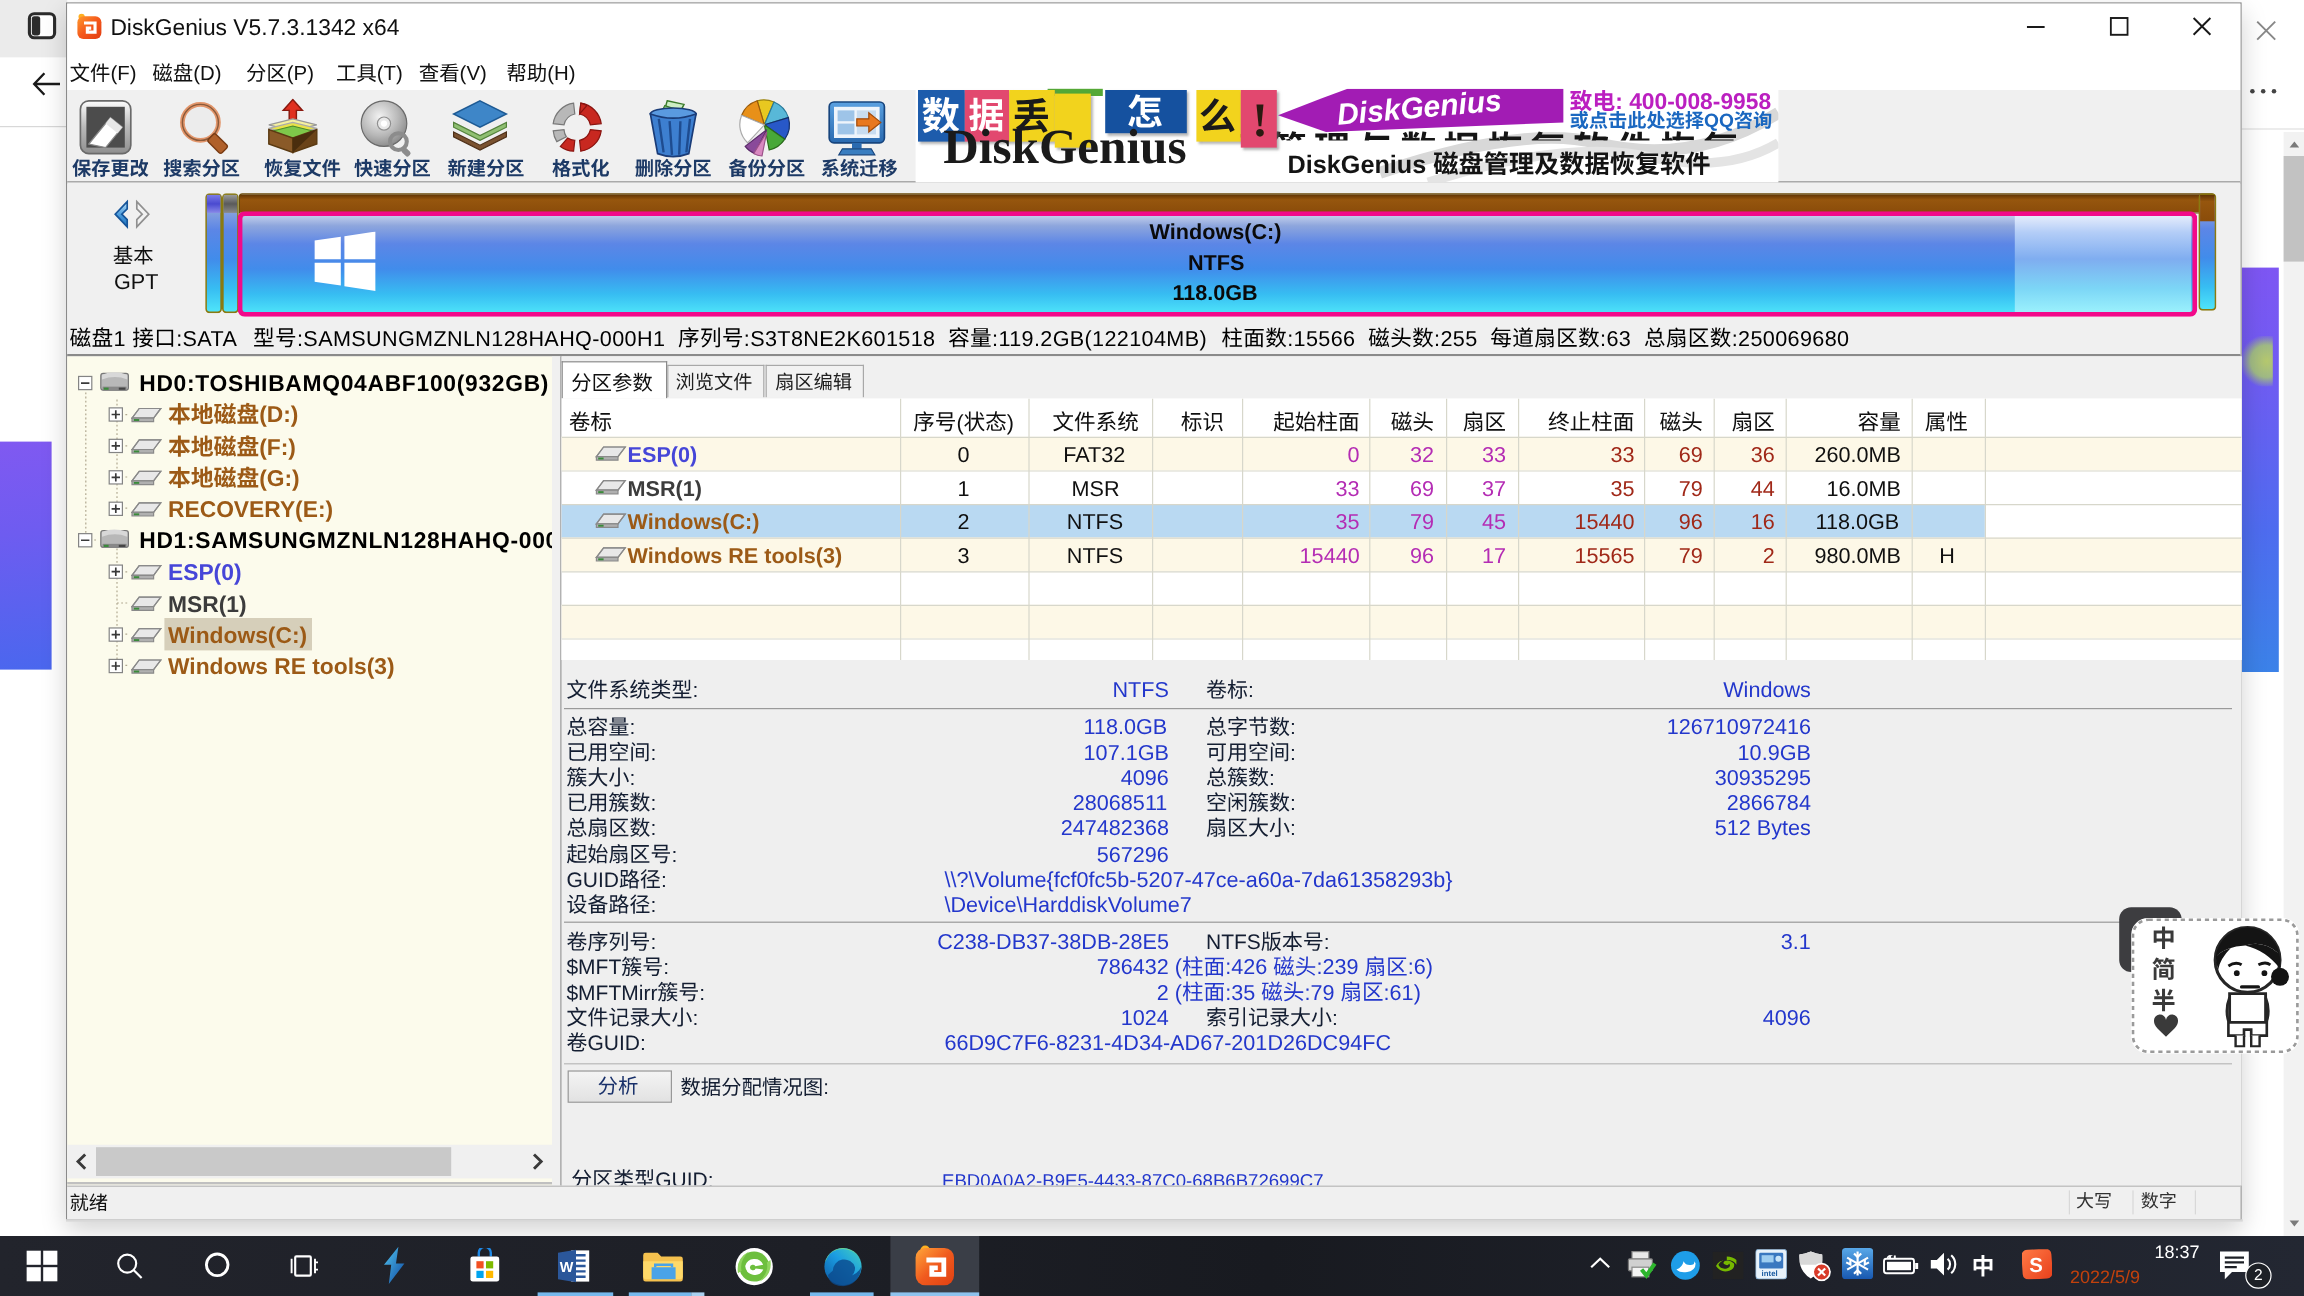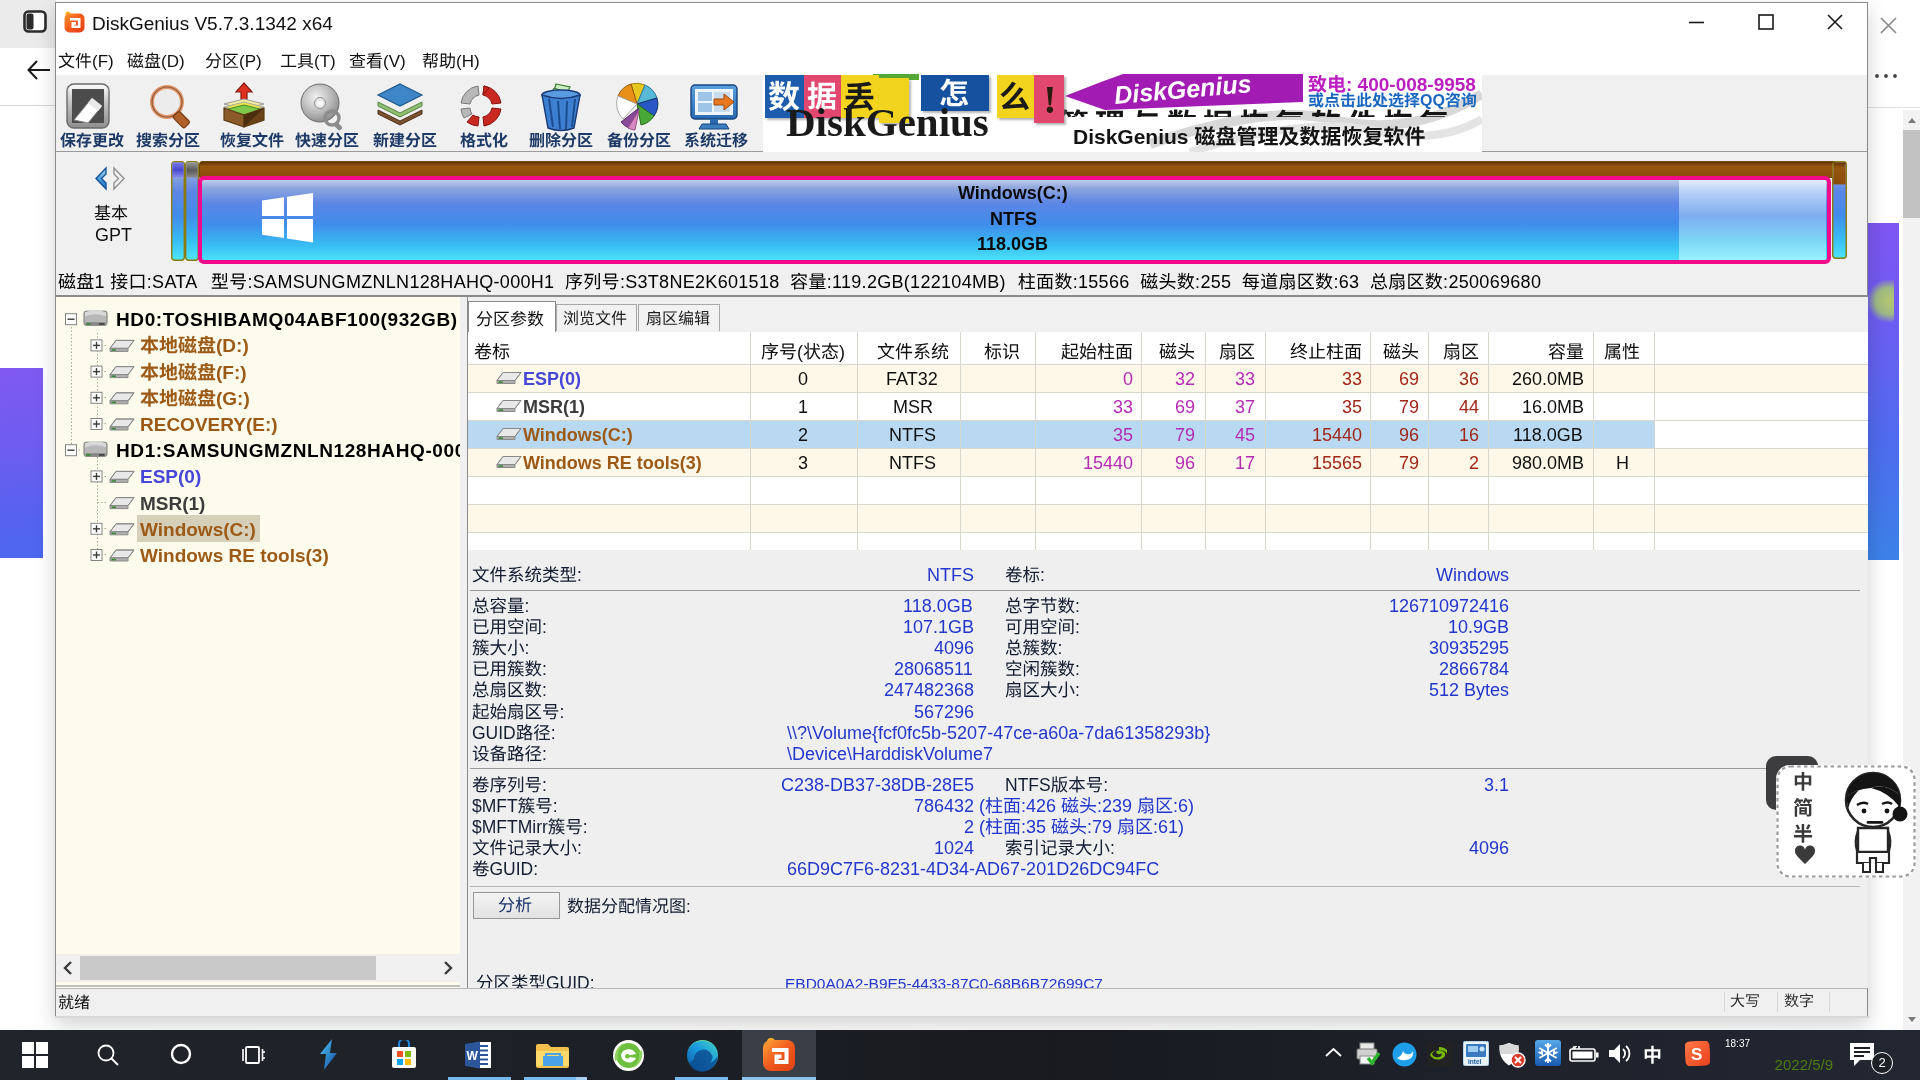--- a/index.html
+++ b/index.html
@@ -1474,18 +1474,18 @@
 <svg class="abs" style="left:1685px;top:1041px" width="25" height="25" viewBox="0 0 25 25">
     <defs>
       <linearGradient id="sg1" x1="0" y1="0" x2="1" y2="1">
         <stop offset="0" stop-color="#ff7a45"></stop>
         <stop offset="1" stop-color="#e8401c"></stop>
       </linearGradient>
     </defs>
     <rect width="25" height="25" rx="5" fill="url(#sg1)" transform="rotate(-4 12 12)"></rect>
     <text x="6" y="19" font-family="Liberation Sans" font-size="17" font-weight="700" fill="#fff">S</text>
   </svg>
-<div style="position:absolute;left:1725px;top:1035px;width:108px;height:18px;font-size:10px;color:#fff;text-align:left;line-height:18px">18:37</div>
-<div style="position:absolute;left:1725px;top:1056px;width:108px;height:18px;font-size:15px;color:#4d7c0f;text-align:right;line-height:18px">2022/5/9</div>
+<div style="position:absolute;left:1725px;top:1035px;width:108px;height:18px;font-size:15px;color:#fff;text-align:right;line-height:18px">18:37</div>
+<div style="position:absolute;left:1725px;top:1056px;width:108px;height:18px;font-size:15px;color:#c2410c;text-align:left;line-height:18px">2022/5/9</div>
 <svg class="abs" style="left:1848px;top:1041px" width="30" height="28" viewBox="0 0 30 28">
 <path d="M2 2 h24 v17 h-14 l-6 6 v-6 h-4 Z" fill="#fff"></path>
 <path d="M6 7 h16 M6 11 h16 M6 15 h10" stroke="#1d2026" stroke-width="1.8"></path>
 </svg>
 <div style="position:absolute;left:1871px;top:1052px;width:22px;height:22px;border-radius:50%;background:#1d2026;border:1.6px solid #fff;color:#fff;font-size:13px;text-align:center;line-height:19px">2</div>
 </body></html>

